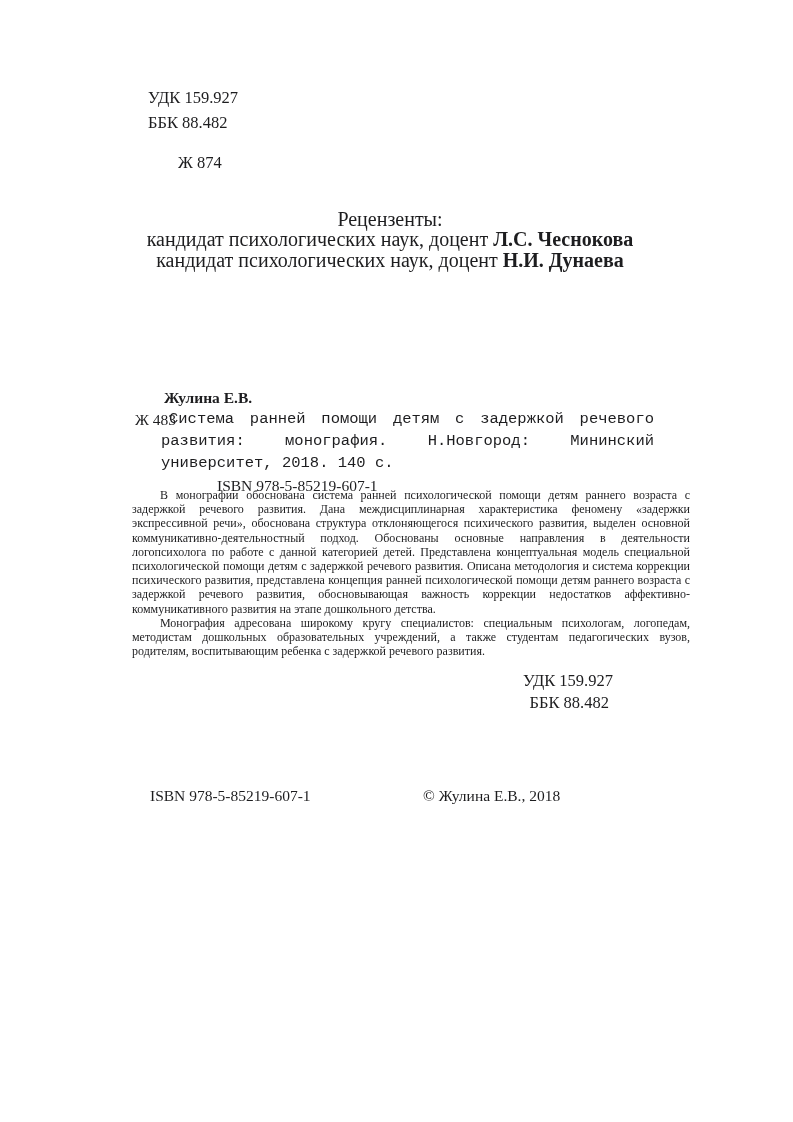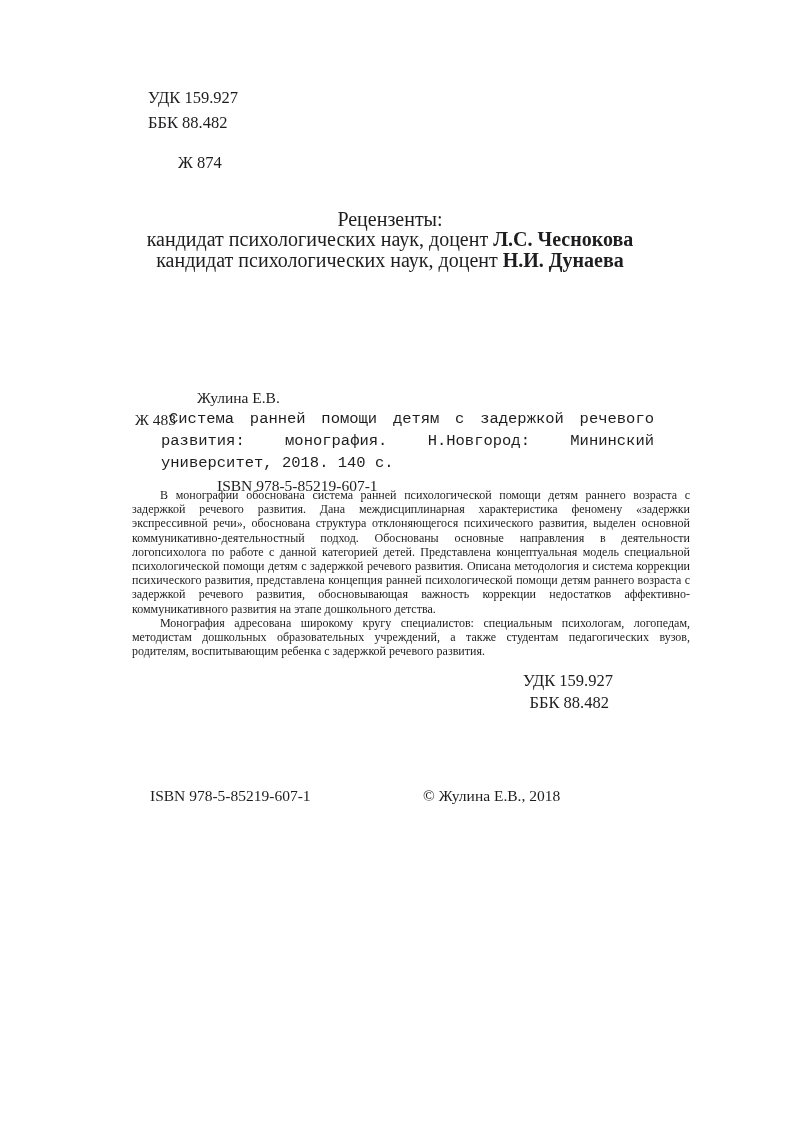--- a/index.html
+++ b/index.html
@@ -18,21 +18,21 @@
   .top-codes .indent { padding-left: 30px; margin-top: 16px; }
 
   
   .reviewers { left: 0; top: 209px; width: 780px; text-align: center;
                font-size: 20px; line-height: 20.3px; }
   .reviewers .name { font-weight: bold; }
 
   
   .citation { left: 132px; top: 387px; width: 558px;
               font-size: 15.5px; line-height: 21.9px; }
-  .citation .author { margin-left: 65px; font-weight: normal; }
+  .citation .author { margin-left: 32px; font-weight: bold; }
   .citation .entry { position: relative; }
   .citation .code { position: absolute; left: 3px; top: 0; }
   .citation .desc { margin-left: 29px; width: 493px;
                     text-align: justify; text-indent: 8px; font-family: Liberation Mono, monospace; }
   .citation .isbn { margin-left: 85px; }
 
   
   .annotation { left: 132px; top: 488px; width: 558px;
                 font-size: 12px; line-height: 14.2px; text-align: justify; }
   .annotation p { margin: 0; text-indent: 28px; }

